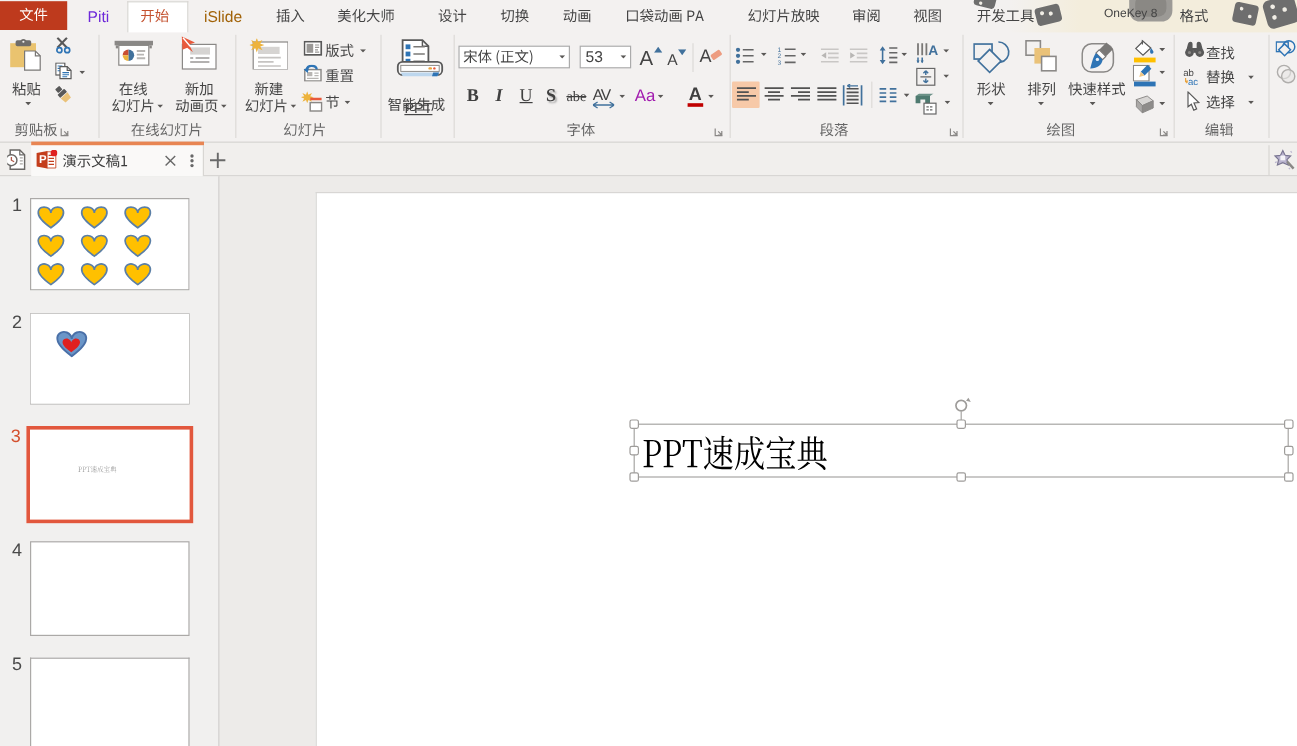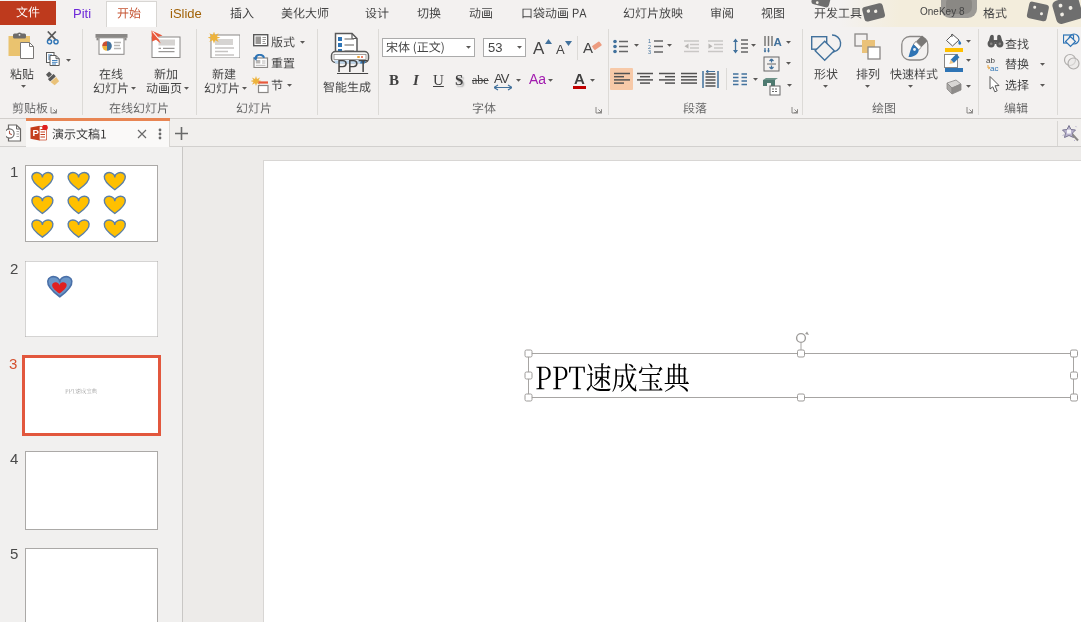--- a/index.html
+++ b/index.html
@@ -219,21 +219,21 @@
 <path d="M14.5 13 L24 13" stroke="#7A7876" stroke-width="1.2"></path>
 <rect x="8" y="17" width="4" height="4" fill="#2E74B5"></rect>
 <path d="M14.5 19 L24 19" stroke="#7A7876" stroke-width="1.2"></path>
 <rect x="1.5" y="19.5" width="37" height="11" rx="4" fill="#F8F7F6" stroke="#595959" stroke-width="1.5"></rect>
 <rect x="4" y="22.5" width="32" height="5" fill="#fff" stroke="#8A8886" stroke-width="0.8"></rect>
 <rect x="27" y="24" width="3" height="2" rx="1" fill="#E8A33D"></rect>
 <rect x="31" y="24" width="2" height="2" rx="1" fill="#E8593B"></rect>
 <path d="M4 28.5 L36 28.5 L34.5 31.5 L5.5 31.5 Z" fill="#BDD7EE"></path>
 <path d="M36 28.5 L34.5 31.5 L30 31.5 L31 28.5 Z" fill="#2E74B5"></path>
 </svg>
-<div style="position:absolute;left:337px;top:57px;font-size:16px;color:#444;white-space:pre;text-decoration:underline;">PPT</div>
+<div style="position:absolute;left:337px;top:83px;font-size:12px;color:#444;white-space:pre;text-decoration:underline;">PPT</div>
 <svg style="position:absolute;left:323px;top:80.5px;overflow:visible" width="50" height="14" viewBox="0 0 50 14">
       <path fill="#444" d="M7.4 2.3H9.9V4.8H7.4ZM6.5 1.5V5.6H10.8V1.5ZM3.2 9.1H8.8V10.3H3.2ZM3.2 8.4V7.3H8.8V8.4ZM2.3 6.6V11.5H3.2V11.1H8.8V11.5H9.7V6.6ZM1.9 0.4C1.7 1.3 1.2 2.2 0.6 2.9C0.8 3 1.2 3.2 1.3 3.3C1.6 3 1.8 2.6 2.1 2.2H3.1V2.9L3.1 3.3H0.6V4.1H2.9C2.7 4.8 2 5.6 0.5 6.2C0.7 6.4 0.9 6.6 1.1 6.8C2.3 6.3 3 5.6 3.5 4.9C4.1 5.3 5 6 5.3 6.2L5.9 5.6C5.6 5.4 4.2 4.5 3.7 4.3L3.8 4.1H6V3.3H3.9L3.9 2.9V2.2H5.7V1.5H2.4C2.6 1.2 2.7 0.9 2.8 0.6ZM16.6 5.5V6.6H14V5.5ZM13.2 4.8V11.5H14V9.1H16.6V10.5C16.6 10.6 16.6 10.7 16.4 10.7C16.2 10.7 15.7 10.7 15.2 10.7C15.3 10.9 15.4 11.2 15.5 11.5C16.2 11.5 16.7 11.5 17.1 11.3C17.4 11.2 17.5 10.9 17.5 10.5V4.8ZM14 7.3H16.6V8.4H14ZM22.3 1.4C21.6 1.7 20.5 2.2 19.5 2.5V0.5H18.6V4.5C18.6 5.5 18.9 5.7 20.1 5.7C20.3 5.7 21.9 5.7 22.1 5.7C23.1 5.7 23.4 5.4 23.4 3.9C23.2 3.8 22.8 3.7 22.7 3.5C22.6 4.7 22.5 4.9 22 4.9C21.7 4.9 20.4 4.9 20.1 4.9C19.6 4.9 19.5 4.9 19.5 4.5V3.3C20.7 2.9 21.9 2.5 22.9 2.1ZM22.4 6.7C21.7 7.2 20.6 7.6 19.5 8V6.1H18.6V10.1C18.6 11.1 18.9 11.4 20.1 11.4C20.3 11.4 21.9 11.4 22.2 11.4C23.2 11.4 23.4 11 23.6 9.4C23.3 9.3 23 9.2 22.8 9C22.7 10.4 22.6 10.6 22.1 10.6C21.8 10.6 20.4 10.6 20.2 10.6C19.6 10.6 19.5 10.5 19.5 10.2V8.7C20.7 8.4 22.1 7.9 23 7.4ZM13 3.9C13.3 3.8 13.7 3.8 17 3.5C17.1 3.8 17.2 4 17.2 4.2L18 3.8C17.8 3.1 17.1 2 16.5 1.2L15.7 1.5C16 1.9 16.3 2.4 16.6 2.8L14 3C14.5 2.4 15 1.5 15.4 0.7L14.5 0.5C14.1 1.4 13.5 2.3 13.3 2.6C13.1 2.8 12.9 3 12.7 3.1C12.8 3.3 13 3.7 13 3.9ZM26.9 0.7C26.4 2.4 25.6 4.1 24.6 5.1C24.9 5.2 25.3 5.5 25.5 5.7C25.9 5.1 26.3 4.4 26.7 3.7H29.6V6.3H26V7.2H29.6V10.3H24.7V11.1H35.4V10.3H30.5V7.2H34.4V6.3H30.5V3.7H34.8V2.8H30.5V0.5H29.6V2.8H27.1C27.4 2.2 27.6 1.5 27.8 0.9ZM42.5 0.5C42.5 1.2 42.6 1.9 42.6 2.5H37.5V5.9C37.5 7.5 37.4 9.5 36.4 11C36.6 11.1 37 11.4 37.2 11.6C38.3 10 38.5 7.6 38.5 5.9V5.8H40.7C40.6 7.9 40.6 8.7 40.4 8.8C40.3 8.9 40.2 9 40 9C39.8 9 39.3 9 38.7 8.9C38.9 9.1 39 9.5 39 9.7C39.6 9.8 40.1 9.8 40.5 9.8C40.8 9.7 41 9.6 41.2 9.4C41.4 9.1 41.5 8.1 41.5 5.4C41.5 5.2 41.6 5 41.6 5H38.5V3.4H42.6C42.8 5.3 43.1 7.1 43.5 8.5C42.7 9.4 41.8 10.2 40.8 10.7C40.9 10.9 41.3 11.3 41.4 11.5C42.3 10.9 43.2 10.2 43.9 9.5C44.4 10.7 45.2 11.4 46.1 11.4C47 11.4 47.4 10.8 47.5 8.8C47.3 8.7 46.9 8.5 46.7 8.3C46.7 9.9 46.5 10.5 46.2 10.5C45.6 10.5 45 9.8 44.6 8.7C45.5 7.5 46.2 6.1 46.7 4.6L45.8 4.3C45.4 5.5 44.9 6.6 44.2 7.6C43.9 6.4 43.7 5 43.6 3.4H47.4V2.5H43.5C43.5 1.9 43.5 1.2 43.5 0.5ZM44.1 1.1C44.8 1.5 45.7 2.1 46.2 2.5L46.8 1.9C46.3 1.5 45.3 0.9 44.6 0.5Z"></path>
     </svg>
 <div style="position:absolute;left:382px;top:38px;width:93px;height:19px;background:#fff;border:1px solid #ABABAB;box-sizing:border-box"></div>
 <svg style="position:absolute;left:386px;top:41px;overflow:visible" width="60" height="14" viewBox="0 0 60 14">
       <path fill="#444" d="M5.5 3.3V5.3H0.9V6.1H4.8C3.7 7.8 2 9.4 0.4 10.2C0.6 10.4 0.9 10.8 1.1 11C2.7 10.1 4.4 8.4 5.5 6.5V11.5H6.5V6.6C7.6 8.3 9.3 10 10.9 10.9C11.1 10.7 11.4 10.3 11.6 10.1C10 9.3 8.2 7.8 7.1 6.1H11.1V5.3H6.5V3.3ZM5.2 0.7C5.4 1 5.6 1.5 5.7 1.9H1V4.4H1.9V2.7H10.1V4.4H11.1V1.9H6.8C6.6 1.4 6.3 0.9 6.1 0.4ZM15 0.5C14.4 2.3 13.4 4.1 12.4 5.3C12.5 5.5 12.8 6 12.9 6.2C13.2 5.8 13.6 5.3 13.9 4.8V11.5H14.8V3.3C15.2 2.5 15.6 1.6 15.9 0.8ZM17 8.5V9.3H19V11.4H19.8V9.3H21.8V8.5H19.8V4.3C20.6 6.4 21.7 8.4 23 9.6C23.2 9.3 23.5 9 23.7 8.8C22.4 7.8 21.1 5.8 20.4 3.8H23.4V2.9H19.8V0.5H19V2.9H15.6V3.8H18.4C17.7 5.8 16.4 7.8 15.1 8.9C15.3 9.1 15.6 9.4 15.8 9.6C17 8.4 18.2 6.5 19 4.3V8.5ZM29.6 12.9 30.2 12.6C29.2 10.9 28.7 8.9 28.7 6.8C28.7 4.8 29.2 2.8 30.2 1.1L29.6 0.7C28.5 2.5 27.8 4.5 27.8 6.8C27.8 9.2 28.5 11.1 29.6 12.9ZM33 4.4V10.1H31.4V11H42.1V10.1H37.5V6.3H41.3V5.4H37.5V2.2H41.7V1.4H31.8V2.2H36.6V10.1H33.9V4.4ZM47.8 0.7C48.2 1.3 48.6 2.1 48.7 2.6L49.7 2.2C49.5 1.8 49.1 1 48.8 0.4ZM43.3 2.6V3.5H45.2C45.9 5.3 46.9 6.9 48.1 8.2C46.8 9.3 45.2 10.1 43.2 10.6C43.4 10.9 43.6 11.3 43.7 11.5C45.7 10.8 47.4 10 48.8 8.8C50.1 10 51.8 10.9 53.7 11.4C53.9 11.2 54.1 10.8 54.3 10.6C52.4 10.1 50.8 9.3 49.5 8.1C50.7 6.9 51.6 5.4 52.3 3.5H54.2V2.6ZM48.8 7.5C47.7 6.4 46.8 5 46.2 3.5H51.3C50.7 5.1 49.8 6.4 48.8 7.5ZM55.9 12.9C57 11.1 57.7 9.2 57.7 6.8C57.7 4.5 57 2.5 55.9 0.7L55.2 1.1C56.3 2.8 56.8 4.8 56.8 6.8C56.8 8.9 56.3 10.9 55.2 12.6Z"></path>
     </svg>
 <svg style="position:absolute;left:466px;top:46px;" width="5" height="3" viewBox="0 0 5 3">
       <path d="M0 0 L5 0 L2.5 2.75 Z" fill="#5A5856"></path>
     </svg>

